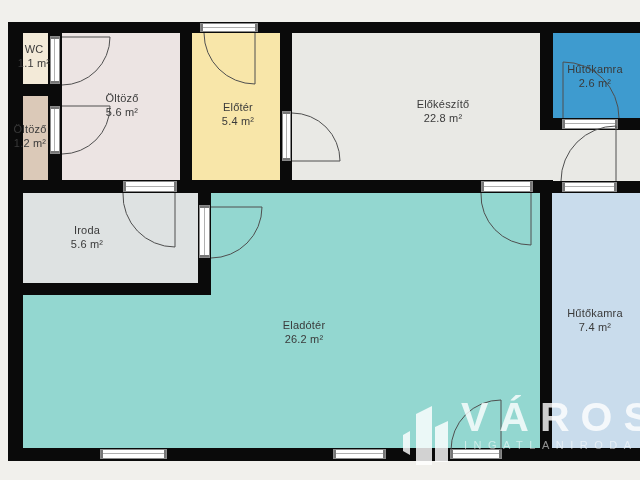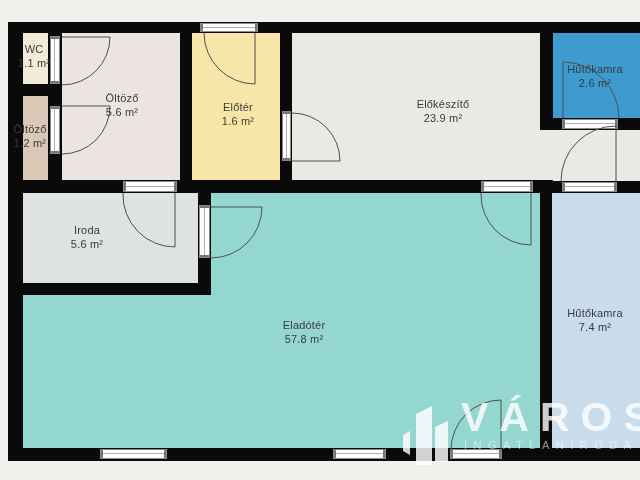--- a/index.html
+++ b/index.html
@@ -175,37 +175,37 @@
       <div class="room-label" style="left: 30px; top: 136px; color: rgb(58, 58, 58);">
         <div>Öltöző</div>
         <div>1.2 m²</div>
       </div>
       <div class="room-label" style="left: 122px; top: 105px; color: rgb(58, 58, 58);">
         <div>Öltöző</div>
         <div>5.6 m²</div>
       </div>
       <div class="room-label" style="left: 238px; top: 114px; color: rgb(58, 58, 58);">
         <div>Előtér</div>
-        <div>1.6 m²</div>
+        <div>5.4 m²</div>
       </div>
       <div class="room-label" style="left: 435px; top: 111px; color: rgb(58, 58, 58); margin-left: 8px;">
         <div>Előkészítő</div>
-        <div>23.9 m²</div>
+        <div>22.8 m²</div>
       </div>
       <div class="room-label" style="left: 595px; top: 76px; color: rgb(58, 58, 58);">
         <div>Hűtőkamra</div>
         <div>2.6 m²</div>
       </div>
       <div class="room-label" style="left: 87px; top: 237px; color: rgb(58, 58, 58);">
         <div>Iroda</div>
         <div>5.6 m²</div>
       </div>
       <div class="room-label" style="left: 304px; top: 332px; color: rgb(58, 58, 58);">
         <div>Eladótér</div>
-        <div>57.8 m²</div>
+        <div>26.2 m²</div>
       </div>
       <div class="room-label" style="left: 595px; top: 320px; color: rgb(58, 58, 58);">
         <div>Hűtőkamra</div>
         <div>7.4 m²</div>
       </div>
     </div>
 
   <div id="logo">
     <svg id="logo-icon" width="54" height="64" viewBox="0 0 54 64">
       <polygon points="4,34 11,30 11,54 4,50" fill="rgba(255,255,255,0.82)"></polygon>

